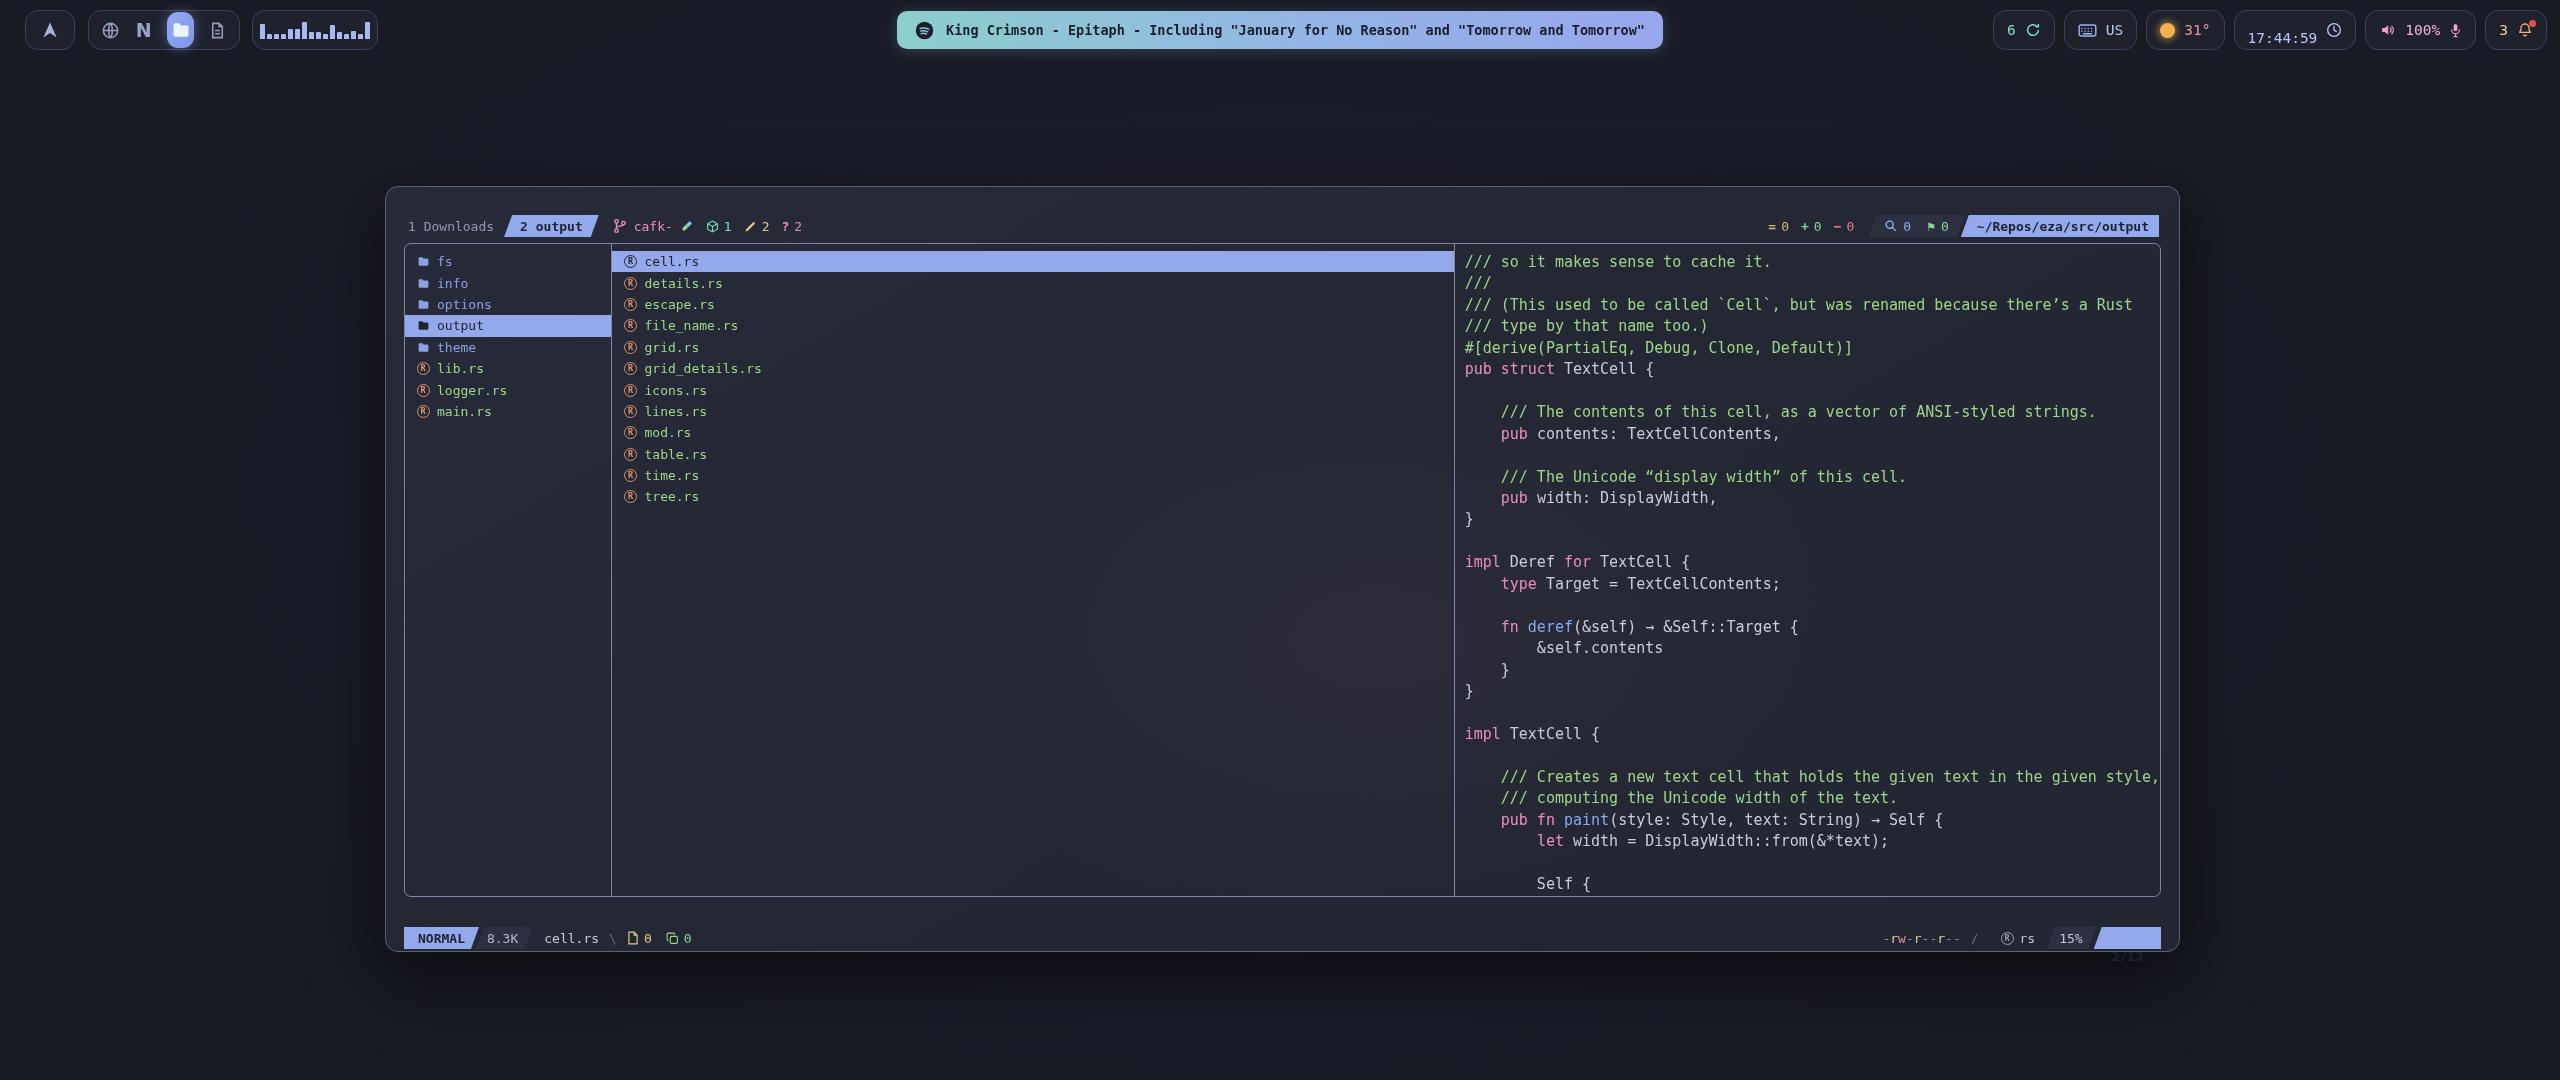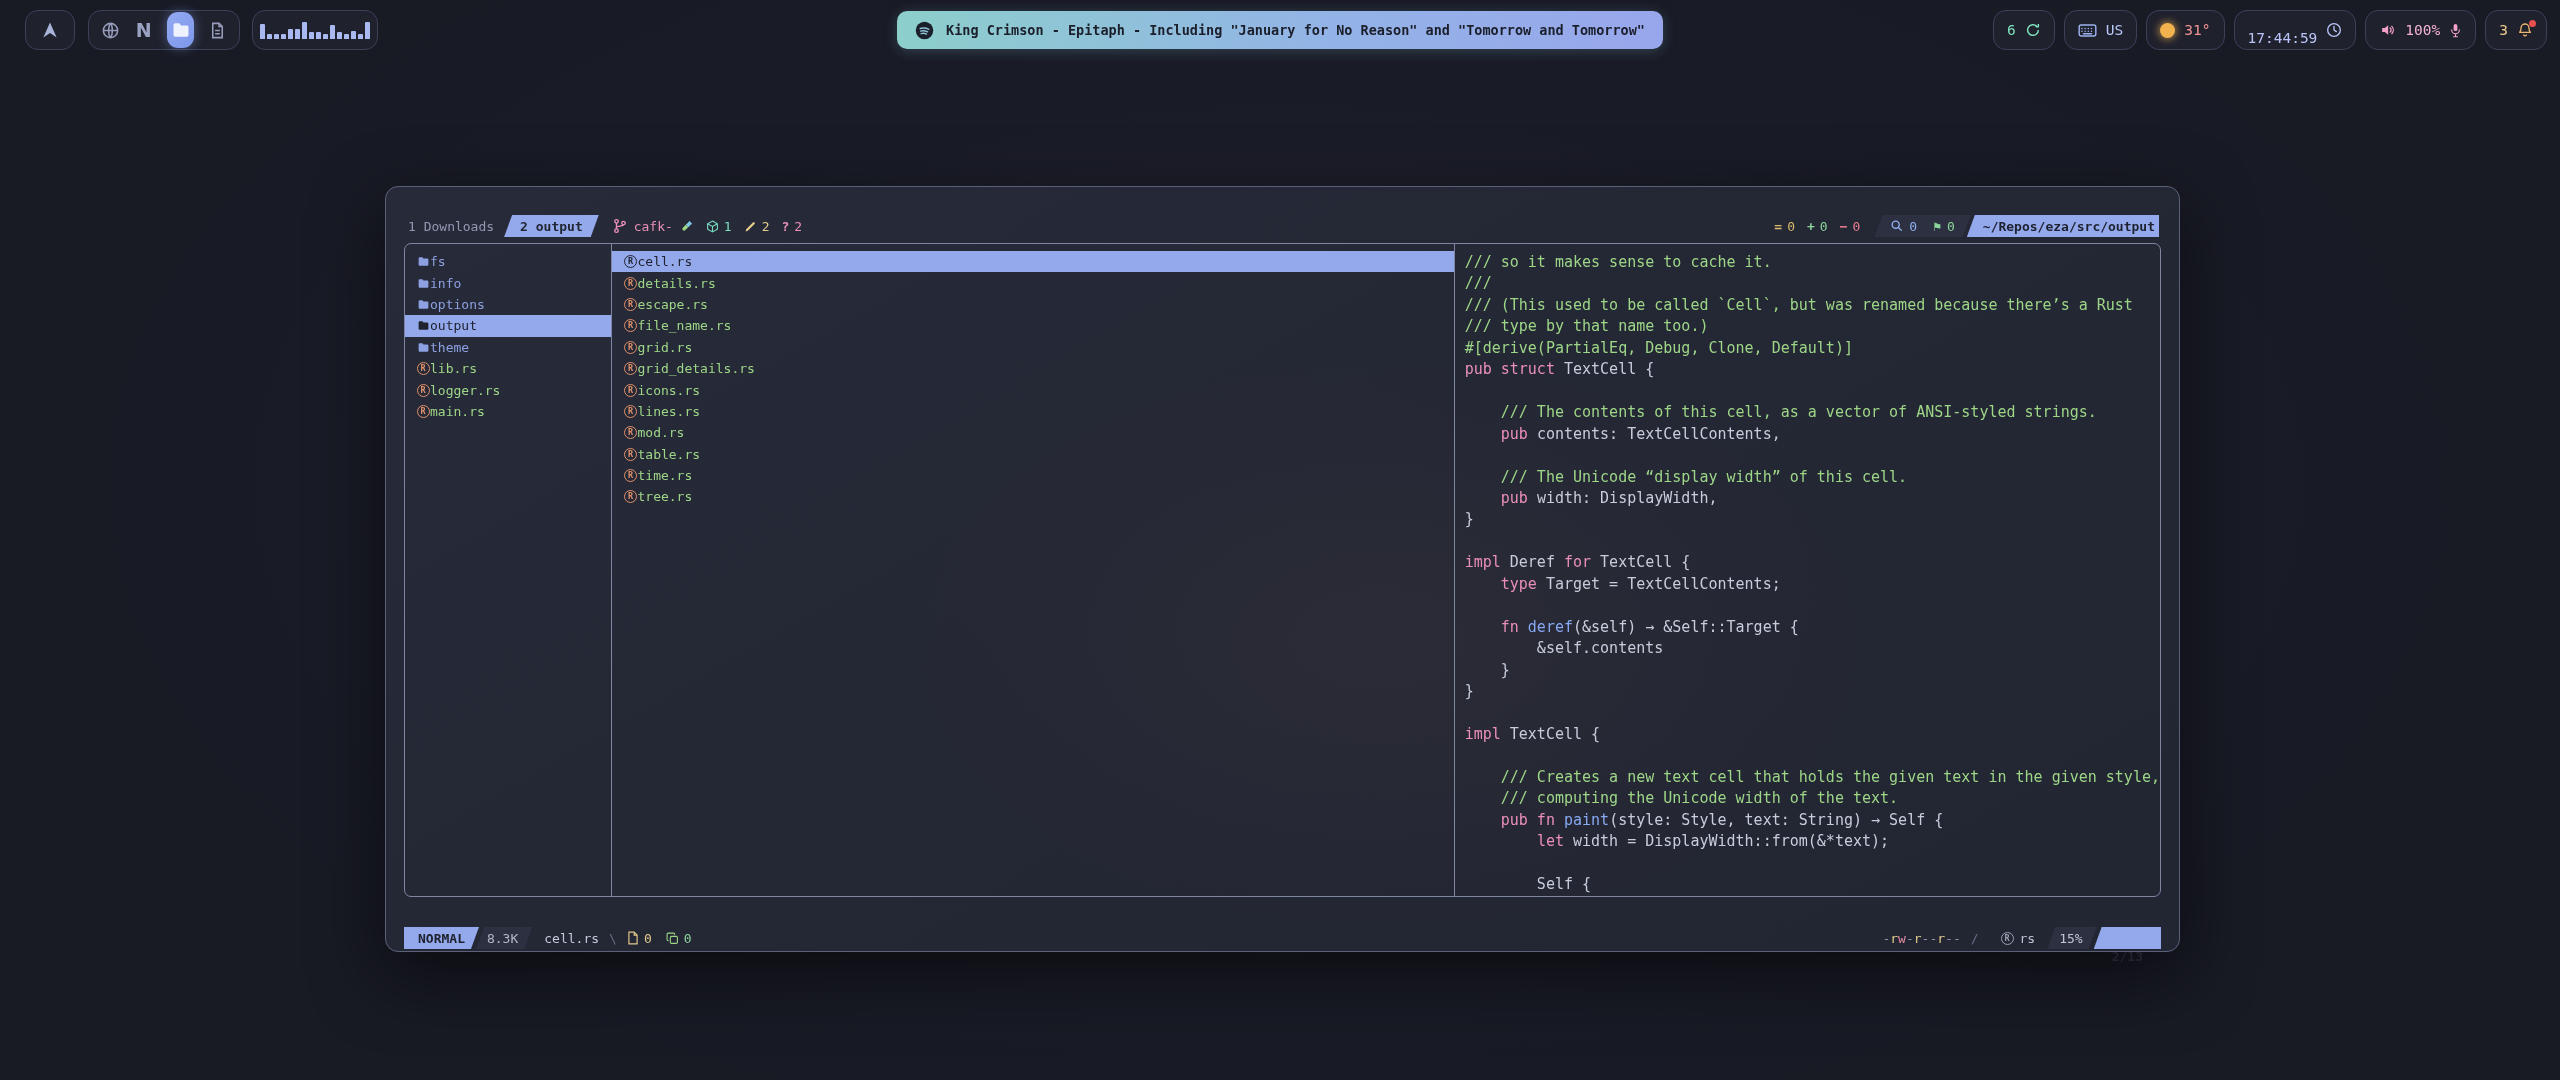--- a/index.html
+++ b/index.html
@@ -92,21 +92,21 @@
   .panes {
     position:absolute; left:18px; top:56px; width:1757px; height:654px;
     border:1.5px solid #7e86a3; border-radius:7px; display:flex; overflow:hidden;
   }
   .col { height:100%; }
   .col + .col { border-left:1.5px solid #7e86a3; }
   .col-parent { width:217px; }
   .col-current { width:885px; }
   .col-preview { flex:1; }
   .filelist { padding-top:7px; }
-  .row { height:21.4px; display:flex; align-items:center; padding-left:11px; font-size:13px; white-space:nowrap; }
+  .row { height:21.4px; display:flex; align-items:center; gap:7px; padding-left:11px; font-size:13px; white-space:nowrap; }
   .row .ic { display:inline-flex; width:14px; justify-content:center; }
   .row.dir { color:#8da0e2; }
   .row.rs .ic { color:#e0906a; }
   .row.rs .label { color:#9ed687; }
   .row.selected { background:#93a9ec; }
   .row.selected .ic, .row.selected .label { color:#20232f !important; }
   .rust-ic {
     width:13px; height:13px; border:1.2px solid currentColor; border-radius:50%;
     font-size:8.5px; line-height:11px; text-align:center; font-weight:bold; display:inline-block;
   }
@@ -308,21 +308,21 @@
           <svg width="13" height="13" viewBox="0 0 24 24" fill="none" stroke="#8fb0f0" stroke-width="2.6">
             <circle cx="10.5" cy="10.5" r="6.5"></circle>
               <path d="M15.5 15.5 21 21" stroke-linecap="round"></path>
           </svg>
           <span class="t-sky">0</span>
           <span style="width:4px"></span>
           <span class="t-grn">⚑</span>
           <span class="t-grn">0</span>
         </span>
       </div>
-      <div class="seg" style="margin-left:-4px; padding-right:4px;">
+      <div class="seg" style="margin-left:-4px; padding-right:10px;">
         <div class="seg-bg bg-accent cut-left"></div>
         <span class="lbl pathseg">~/Repos/eza/src/output</span>
       </div>
     </div>
   </div>
 
   <div class="panes">
     <div class="col col-parent">
       <div class="filelist">
           <div class="row dir">

